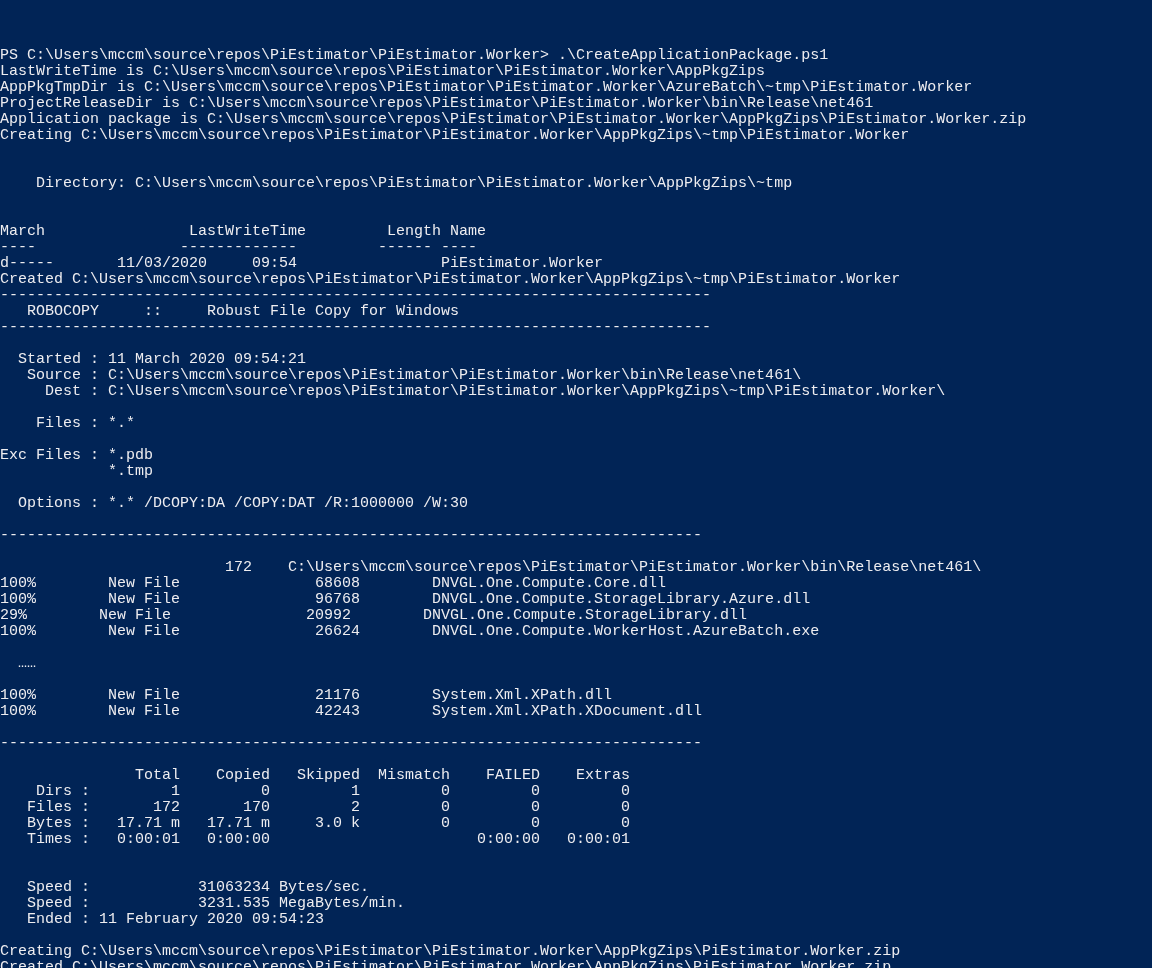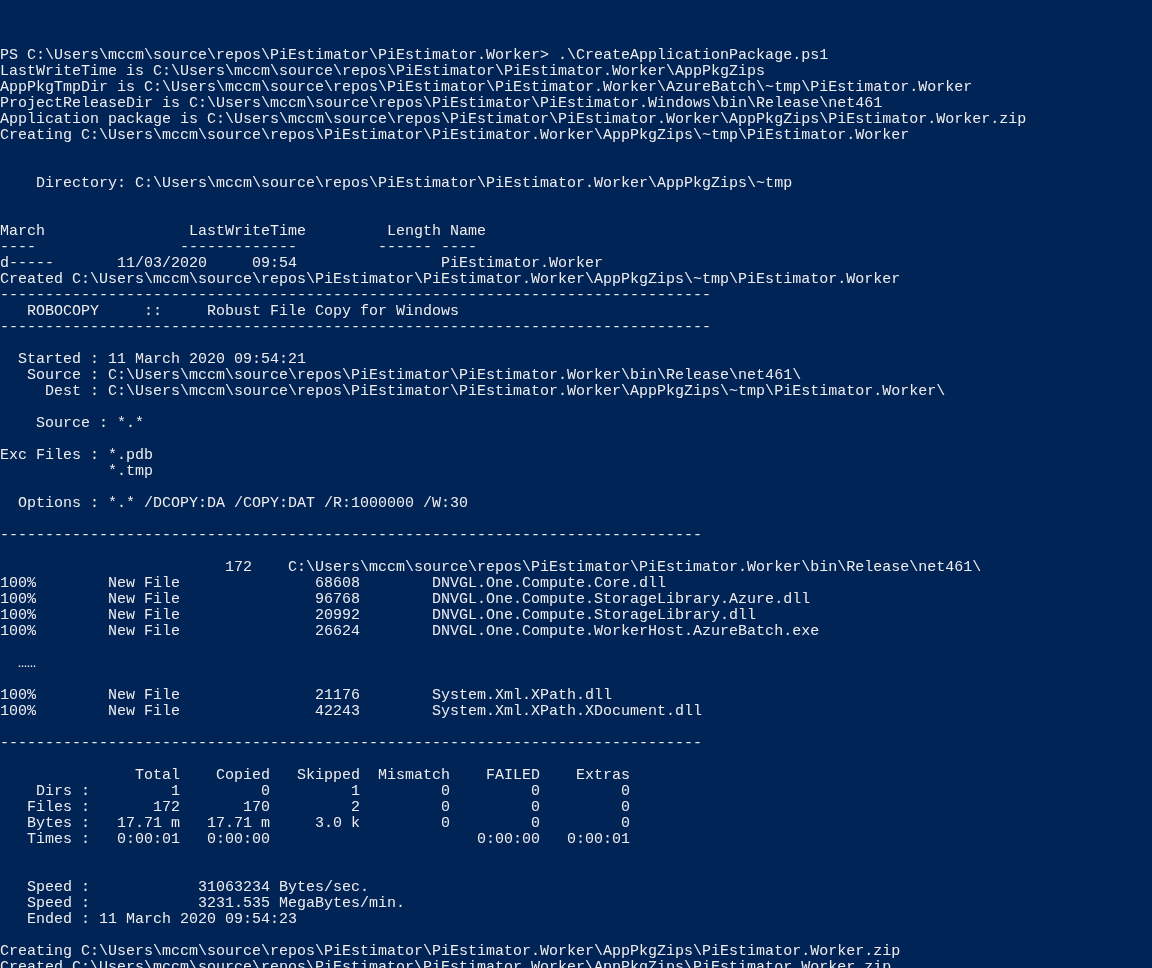--- a/index.html
+++ b/index.html
@@ -20,71 +20,71 @@
       padding: 0;
     }
   </style>
 </head>
 <body>
 
 
 <div class="terminal"><span>PS C:\Users\mccm\source\repos\PiEstimator\PiEstimator.Worker&gt; .\CreateApplicationPackage.ps1</span>
 <span>LastWriteTime is C:\Users\mccm\source\repos\PiEstimator\PiEstimator.Worker\AppPkgZips</span>
 <span>AppPkgTmpDir is C:\Users\mccm\source\repos\PiEstimator\PiEstimator.Worker\AzureBatch\~tmp\PiEstimator.Worker</span>
-<span>ProjectReleaseDir is C:\Users\mccm\source\repos\PiEstimator\PiEstimator.Windows\bin\Release\net461</span>
+<span>ProjectReleaseDir is C:\Users\mccm\source\repos\PiEstimator\PiEstimator.Worker\bin\Release\net461</span>
 <span>Application package is C:\Users\mccm\source\repos\PiEstimator\PiEstimator.Worker\AppPkgZips\PiEstimator.Worker.zip</span>
 <span>Creating C:\Users\mccm\source\repos\PiEstimator\PiEstimator.Worker\AppPkgZips\~tmp\PiEstimator.Worker</span>
 
 
 <span>    Directory: C:\Users\mccm\source\repos\PiEstimator\PiEstimator.Worker\AppPkgZips\~tmp</span>
 
 
 <span>March                LastWriteTime         Length Name</span>
 <span>----                -------------         ------ ----</span>
 <span>d-----       11/03/2020     09:54                PiEstimator.Worker</span>
 <span>Created C:\Users\mccm\source\repos\PiEstimator\PiEstimator.Worker\AppPkgZips\~tmp\PiEstimator.Worker</span>
 <span>-------------------------------------------------------------------------------</span>
 <span>   ROBOCOPY     ::     Robust File Copy for Windows</span>
 <span>-------------------------------------------------------------------------------</span>
 
 <span>  Started : 11 March 2020 09:54:21</span>
 <span>   Source : C:\Users\mccm\source\repos\PiEstimator\PiEstimator.Worker\bin\Release\net461\</span>
 <span>     Dest : C:\Users\mccm\source\repos\PiEstimator\PiEstimator.Worker\AppPkgZips\~tmp\PiEstimator.Worker\</span>
 
-<span>    Source : *.*</span>
+<span>    Files : *.*</span>
 
 <span>Exc Files : *.pdb</span>
 <span>            *.tmp</span>
 
 <span>  Options : *.* /DCOPY:DA /COPY:DAT /R:1000000 /W:30</span>
 
 <span>------------------------------------------------------------------------------</span>
 
 <span>                         172    C:\Users\mccm\source\repos\PiEstimator\PiEstimator.Worker\bin\Release\net461\</span>
 <span>100%        New File               68608        DNVGL.One.Compute.Core.dll</span>
 <span>100%        New File               96768        DNVGL.One.Compute.StorageLibrary.Azure.dll</span>
-<span>100%        New File               20992        DNVGL.One.Compute.StorageLibrary.dll</span>
+<span>29%        New File               20992        DNVGL.One.Compute.StorageLibrary.dll</span>
 <span>100%        New File               26624        DNVGL.One.Compute.WorkerHost.AzureBatch.exe</span>
 
 <span>  ……</span>
 
 <span>100%        New File               21176        System.Xml.XPath.dll</span>
 <span>100%        New File               42243        System.Xml.XPath.XDocument.dll</span>
 
 <span>------------------------------------------------------------------------------</span>
 
 <span>               Total    Copied   Skipped  Mismatch    FAILED    Extras</span>
 <span>    Dirs :         1         0         1         0         0         0</span>
 <span>   Files :       172       170         2         0         0         0</span>
 <span>   Bytes :   17.71 m   17.71 m     3.0 k         0         0         0</span>
 <span>   Times :   0:00:01   0:00:00                       0:00:00   0:00:01</span>
 
 
 <span>   Speed :            31063234 Bytes/sec.</span>
 <span>   Speed :            3231.535 MegaBytes/min.</span>
-<span>   Ended : 11 March 2020 09:54:23</span>
+<span>   Ended : 11 February 2020 09:54:23</span>
 
 <span>Creating C:\Users\mccm\source\repos\PiEstimator\PiEstimator.Worker\AppPkgZips\PiEstimator.Worker.zip</span>
 <span>Created C:\Users\mccm\source\repos\PiEstimator\PiEstimator.Worker\AppPkgZips\PiEstimator.Worker.zip</span>
 </div>
 
 
 
 
 </body></html>

